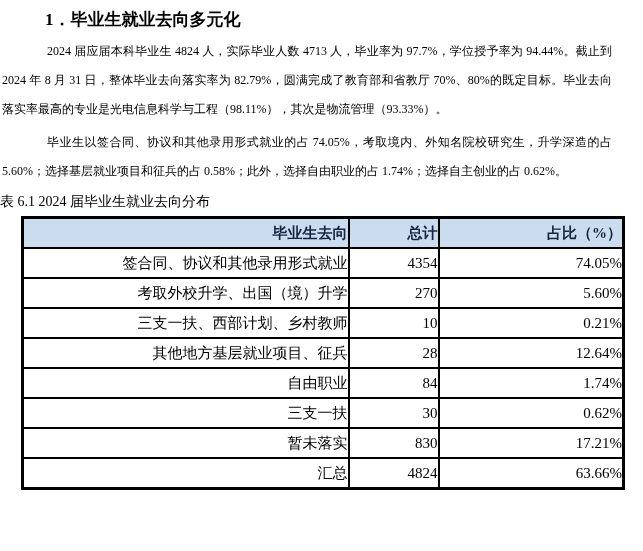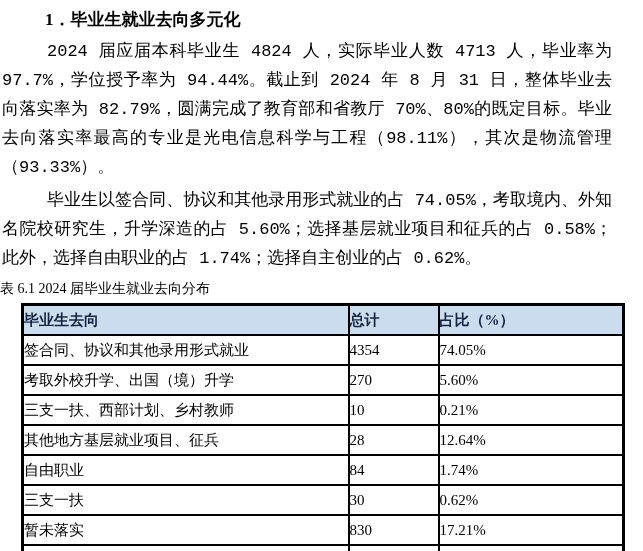--- a/index.html
+++ b/index.html
@@ -13,39 +13,39 @@
     font-family:"Liberation Serif","DejaVu Serif",serif;
     color:#000000;
   }
   .page{width:636px;height:551px;box-sizing:border-box;padding-top:5px;}
   .heading{
     font-size:17px;font-weight:bold;margin:2px 0 4px 0;
     padding-left:45px;line-height:26px;
   }
   .body-text{
     margin:0;padding:0 24px 0 2px;
-    font-size:17px;line-height:29px;
-    text-align:justify;text-indent:45px;font-family:Liberation Mono, monospace;
+    font-size:12px;line-height:29px;
+    text-align:justify;text-indent:45px;
   }
   .body-text + .body-text{margin-top:4px;}
   .caption{
     text-align:left;font-size:14px;line-height:20px;
     margin:6px 0 4px 0;
   }
   table.dist{
     border-collapse:collapse;table-layout:fixed;
     margin-left:21px;width:601px;
     border:3px solid var(--border);
   }
   table.dist col.c1{width:326px;}
   table.dist col.c2{width:90px;}
   table.dist col.c3{width:185px;}
   table.dist th,table.dist td{
     border:2px solid var(--border);
-    text-align:left;vertical-align:middle;
+    text-align:right;vertical-align:middle;
     font-size:15px;padding:0;height:28px;line-height:18px;
     overflow:hidden;white-space:nowrap;
   }
   table.dist th{
     background:var(--header-bg);
     color:var(--header-text);
     font-weight:bold;
   }
 </style>
 </head>

